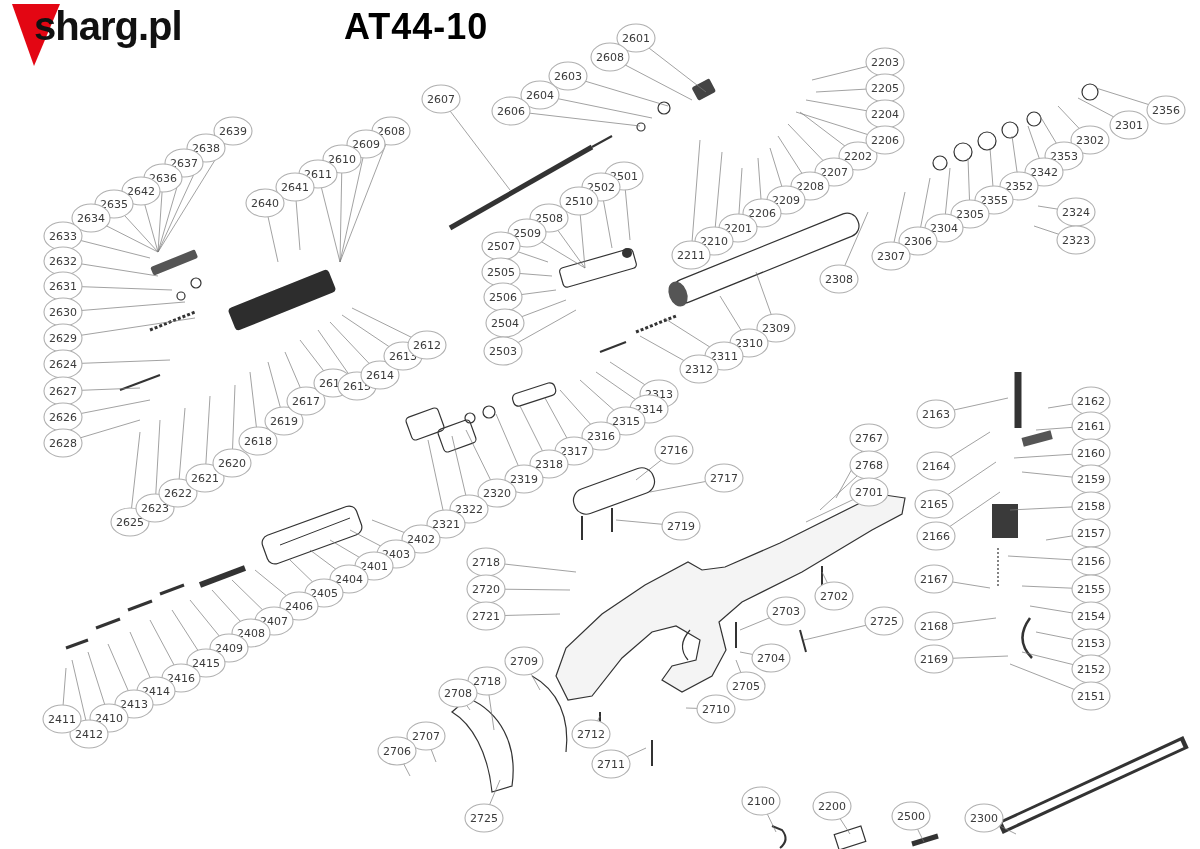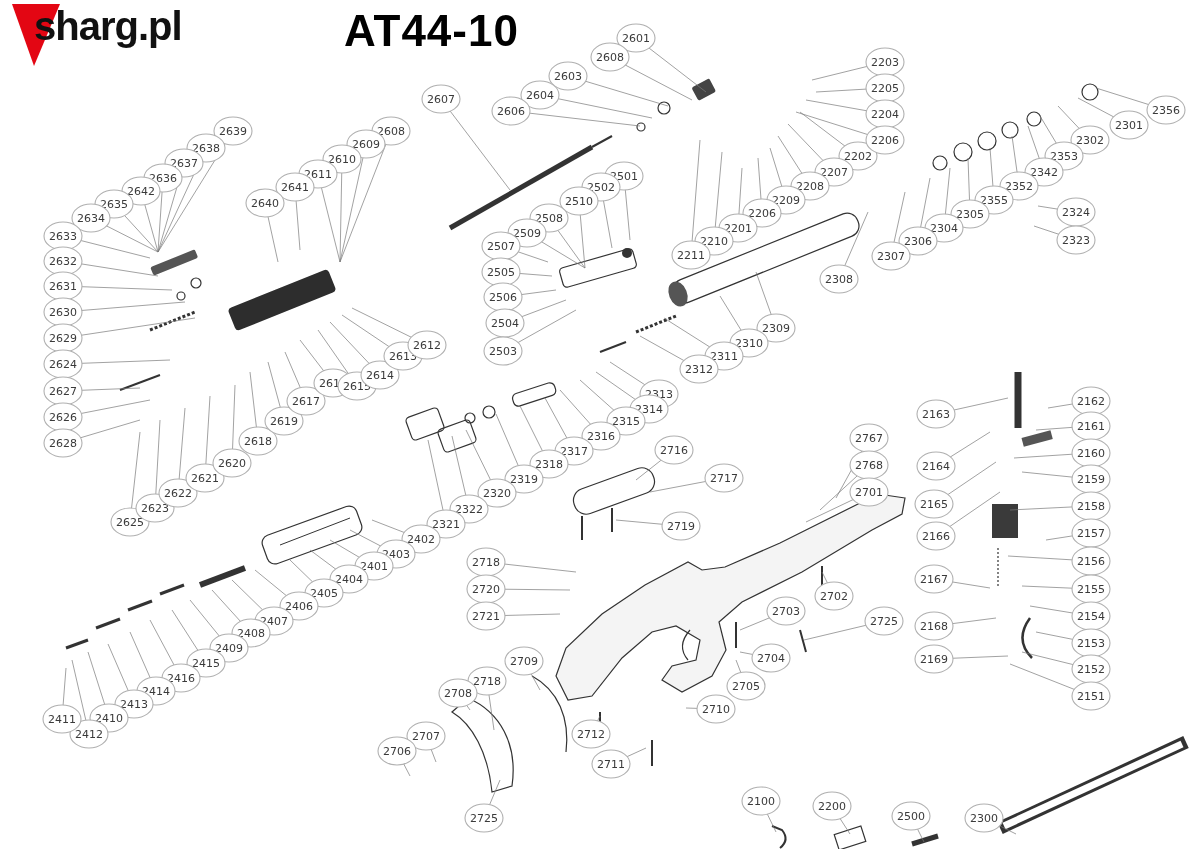--- a/index.html
+++ b/index.html
@@ -3,21 +3,21 @@
 <meta charset="utf-8">
 <style>
   html,body{margin:0;padding:0;background:#e9e9e9;}
   .page{position:relative;width:1200px;height:849px;background:#ffffff;overflow:hidden;
         font-family:"Liberation Sans",sans-serif;text-align:center;}
   .diagram-svg{position:absolute;left:0;top:0;width:1200px;height:849px;}
   .logo{position:absolute;left:10px;top:2px;height:78px;width:230px;z-index:5;}
   .logo-tri{position:absolute;left:2px;top:2px;}
   .logo-text{position:absolute;left:24px;top:2px;font-size:40px;font-weight:bold;color:#111;
              letter-spacing:-1px;}
-  .title{position:absolute;left:344px;top:6px;font-size:44px;font-weight:bold;color:#000;
+  .title{position:absolute;left:344px;top:6px;font-size:36px;font-weight:bold;color:#000;
          letter-spacing:1px;z-index:5;}
   .callout-circle{fill:#ffffff;stroke:#b0b0b0;stroke-width:1.1;}
   .callout-number{font-family:"DejaVu Sans",sans-serif;font-size:11px;fill:#3a3a3a;}
   .leader{stroke:#7a7a7a;stroke-width:0.7;}
   .sketch{stroke:#333;fill:none;stroke-width:1.2;}
 </style>
 </head>
 <body>
 
 <div class="page">

